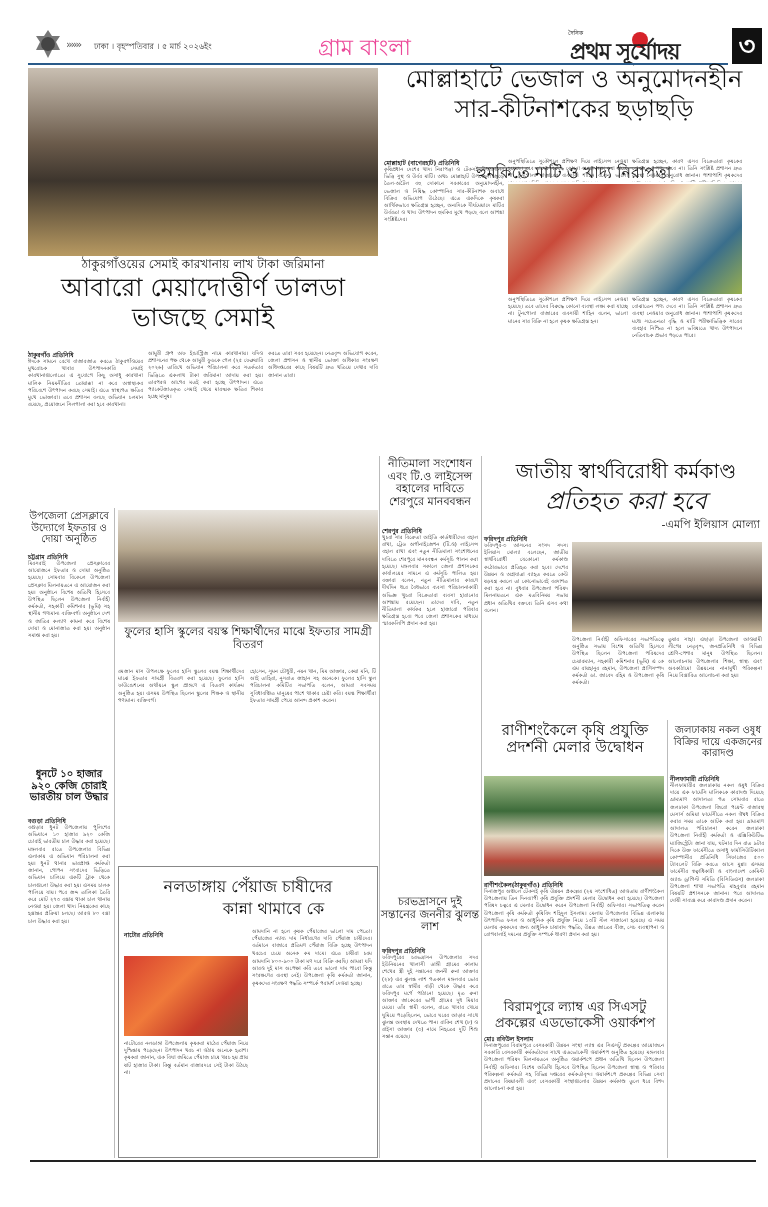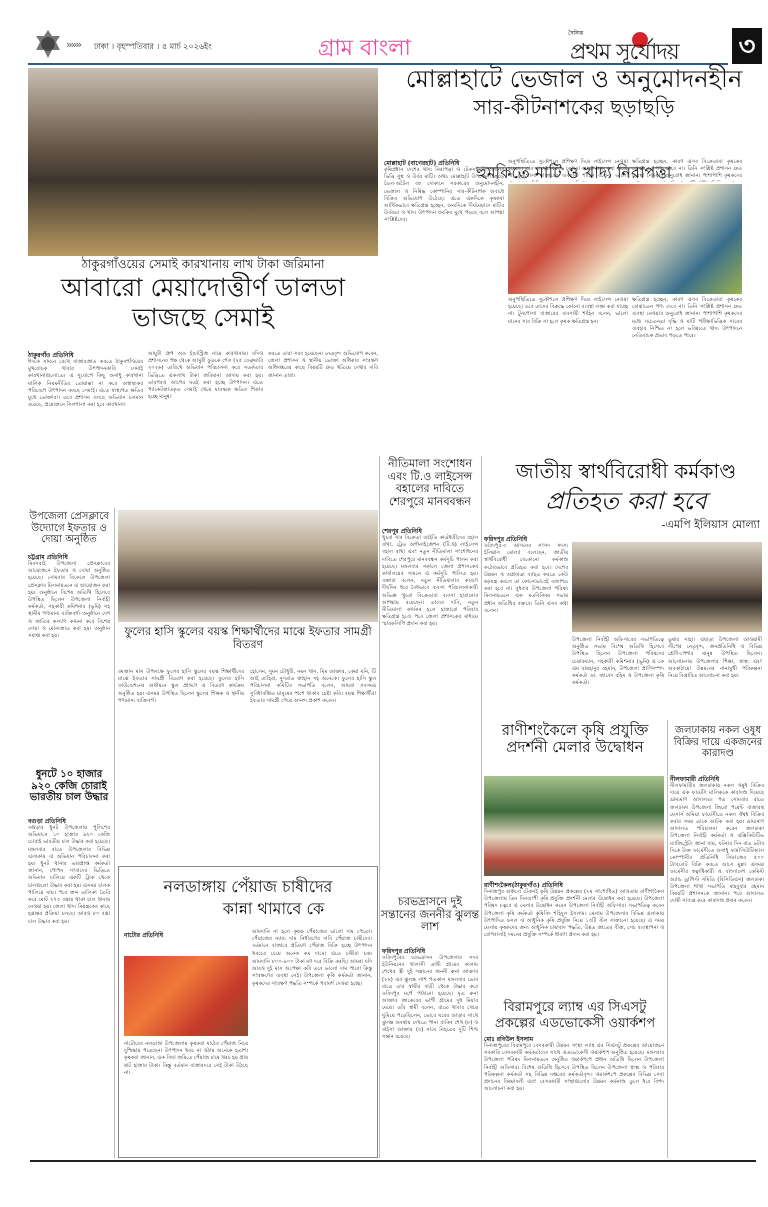--- a/index.html
+++ b/index.html
@@ -6,21 +6,21 @@
   body{width:768px;height:1207px;position:relative;overflow:hidden;font-family:"DejaVu Sans",sans-serif;color:#111;}
   .abs{position:absolute;}
   .masthead{left:28px;top:28px;width:730px;height:34px;}
   .mh-line{position:absolute;left:28px;top:63px;width:700px;height:2px;background:#2a5b8a;}
   .logo-icon{position:absolute;left:6px;top:2px;width:28px;height:28px;}
   .arrows{position:absolute;left:38px;top:10px;font-size:11px;color:#555;letter-spacing:-2px;}
   .dateline{position:absolute;left:66px;top:12px;font-size:8px;color:#333;}
   .section-title{position:absolute;left:290px;top:2px;font-size:22px;color:#ec4899;}
   .brand{position:absolute;left:540px;top:0px;height:34px;width:150px;}
   .brand-small{position:absolute;left:0;top:0;font-size:6px;color:#222;}
-  .brand-name{position:absolute;left:2px;top:6px;font-size:22px;font-weight:normal;color:#222;letter-spacing:-1px;}
+  .brand-name{position:absolute;left:2px;top:6px;font-size:22px;font-weight:bold;color:#222;letter-spacing:-1px;}
   .sun{position:absolute;left:64px;top:4px;width:16px;height:16px;border-radius:50%;background:#d6232a;}
   .page-no{position:absolute;left:704px;top:0;width:30px;height:36px;background:#111;color:#fff;font-size:26px;text-align:center;line-height:36px;font-weight:bold;}
   .photo{background:#8a7a66;overflow:hidden;}
   .ph-inner1{position:absolute;inset:0;background:linear-gradient(180deg,#c9bfb2 0%,#6b5b4b 40%,#3d352d 60%,#b89a62 100%);}
   .ph-inner2{position:absolute;inset:0;background:linear-gradient(135deg,#d8c8a0 0%,#c94a3a 30%,#f2e6c8 55%,#3a6e8c 80%,#9ab04e 100%);}
   .ph-inner3{position:absolute;inset:0;background:linear-gradient(180deg,#e8e4de 0%,#b7a88f 35%,#4a3d35 70%,#d8cfc2 100%);}
   .ph-inner4{position:absolute;inset:0;background:linear-gradient(180deg,#d9d2c4 0%,#7a6a5c 45%,#2f2a26 65%,#c7b69a 100%);}
   .ph-inner5{position:absolute;inset:0;background:linear-gradient(180deg,#a9c38f 0%,#3d6b3a 35%,#e4d8c2 60%,#b84a3c 85%,#6a5a4a 100%);}
   .ph-inner6{position:absolute;inset:0;background:linear-gradient(135deg,#d84030 0%,#f07a3a 40%,#c63a2a 70%,#8a4a30 100%);}
   .hl{text-align:center;color:#111;line-height:1.15;}
@@ -55,21 +55,21 @@
   </div>
 <div class="abs hl" style="left:28px;top:258px;width:350px;font-size:12px;text-align:center;">ঠাকুরগাঁওয়ের সেমাই কারখানায় লাখ টাকা জরিমানা</div>
 <div class="abs hl" style="left:28px;top:274px;width:350px;font-size:25px;">আবারো মেয়াদোত্তীর্ণ ডালডা</div>
 <div class="abs hl" style="left:28px;top:304px;width:350px;font-size:25px;">ভাজছে সেমাই</div>
 <div class="abs byline" style="left:28px;top:350px;">ঠাকুরগাঁও প্রতিনিধি</div>
 <div class="abs body-text" style="left:28px;top:358px;width:115px;height:148px;">ঈদকে সামনে রেখে বাজারজাত করতে ঠাকুরগাঁওয়ের মুখরোচক খাবার উৎপাদনকারি সেমাই কারখানাগুলোতে। এ সুযোগে কিছু অসাধু কারখানা মালিক নিয়মনীতির তোয়াক্কা না করে অস্বাস্থ্যকর পরিবেশে উৎপাদন করছে সেমাই। এতে স্বাস্থ্যগত ক্ষতির মুখে ভোক্তারা। তবে প্রশাসন বলছে অভিযান চলমান রয়েছে, প্রয়োজনে সিলগালা করা হবে কারখানা।</div>
 <div class="abs body-text" style="left:148px;top:350px;width:115px;height:156px;">আমুরী গ্রুপ অফ ইন্ডাস্ট্রিজ নামে কারখানায়। যদিও প্রশাসনের পক্ষ থেকে আমুরী ফুডকে গেল (২৫ ফেব্রুয়ারি ২০২৬) তারিখে অভিযান পরিচালনা করে সতর্কতার ভিত্তিতে একলাখ টাকা জরিমানা আদায় করা হয়। তারপরও আগের মতই করা হচ্ছে উৎপাদন। এতে প্যাকেটজাতকৃত সেমাই খেয়ে মারত্মক ক্ষতির শিকার হচ্ছে মানুষ।</div>
 <div class="abs body-text" style="left:268px;top:350px;width:110px;height:156px;">করতে তারা সরব হয়েছেন। নেত্রবৃন্দ অভিযোগ করেন, জেলা প্রশাসন ও স্থানীয় ভোক্তা অধিকার সংরক্ষণ অধিদপ্তরের কাছে বিষয়টি দ্রুত খতিয়ে দেখার দাবি জানান তারা।</div>
 
 <div class="abs hl" style="left:380px;top:66px;width:388px;font-size:24px;">মোল্লাহাটে ভেজাল ও অনুমোদনহীন</div>
-<div class="abs hl" style="left:380px;top:96px;width:388px;font-size:20px;">সার-কীটনাশকের ছড়াছড়ি</div>
+<div class="abs hl" style="left:380px;top:96px;width:388px;font-size:24px;font-family:Liberation Serif, serif;">সার-কীটনাশকের ছড়াছড়ি</div>
 <div class="abs hl" style="left:380px;top:128px;width:388px;font-size:16px;margin-top:36px;">হুমকিতে মাটি ও খাদ্য নিরাপত্তা</div>
 <div class="abs byline" style="left:384px;top:158px;">মোল্লাহাট (বাগেরহাট) প্রতিনিধি</div>
 <div class="abs body-text" style="left:384px;top:166px;width:120px;height:230px;">কৃষিপ্রধান দেশের খাদ্য নিরাপত্তা ও টেকসই উৎপাদনের ভিত্তি সুস্থ ও উর্বর মাটি। অথচ মোল্লাহাট উপজেলা জুড়ে তৈল-অটৈল বহু দোকানে সরকারের অনুমোদনহীন, ভেজাল ও নিষিদ্ধ কোম্পানির সার-কীটনাশক অবাধে বিক্রির অভিযোগ উঠেছে। এতে একদিকে কৃষকরা আর্থিকভাবে ক্ষতিগ্রস্ত হচ্ছেন, অন্যদিকে দীর্ঘমেয়াদে মাটির উর্বরতা ও খাদ্য উৎপাদন হুমকির মুখে পড়ছে বলে আশঙ্কা সংশ্লিষ্টদের।</div>
 <div class="abs body-text" style="left:508px;top:158px;width:120px;height:24px;">অনুপস্থিতিতে সুকৌশলে প্রশিক্ষণ দিয়ে লাইসেন্স নেওয়া হয়েছে। তবে তাদের বিরুদ্ধে কোনো ব্যবস্থা লক্ষ্য করা যাচ্ছে না। টুনগোলা বাজারের ব্যবসায়ী শাহিন বলেন, ভালো মানের সার বিক্রি না হলে কৃষক ক্ষতিগ্রস্ত হন।</div>
 <div class="abs body-text" style="left:632px;top:158px;width:110px;height:24px;">ক্ষতিগ্রস্ত হচ্ছেন, কারণ এসব বিক্রেতারা কৃষকের বোঝাতেন পণ্য দেবে না। তিনি সংশ্লিষ্ট প্রশাসন দ্রুত ব্যবস্থা নেওয়ার অনুরোধ জানান। পাশাপাশি কৃষকদের মধ্যে সচেতনতা বৃদ্ধি ও মাটি পরীক্ষাভিত্তিক সারের ব্যবহার নিশ্চিত না হলে ভবিষ্যতে খাদ্য উৎপাদনে নেতিবাচক প্রভাব পড়তে পারে।</div>
 <div class="abs photo" style="left:508px;top:184px;width:234px;height:110px;">
     <div class="ph-inner2"></div>
   </div>
 <div class="abs body-text" style="left:508px;top:296px;width:120px;height:104px;">অনুপস্থিতিতে সুকৌশলে প্রশিক্ষণ দিয়ে লাইসেন্স নেওয়া হয়েছে। তবে তাদের বিরুদ্ধে কোনো ব্যবস্থা লক্ষ্য করা যাচ্ছে না। টুনগোলা বাজারের ব্যবসায়ী শাহিন বলেন, ভালো মানের সার বিক্রি না হলে কৃষক ক্ষতিগ্রস্ত হন।</div>
 <div class="abs body-text" style="left:632px;top:296px;width:110px;height:104px;">ক্ষতিগ্রস্ত হচ্ছেন, কারণ এসব বিক্রেতারা কৃষকের বোঝাতেন পণ্য দেবে না। তিনি সংশ্লিষ্ট প্রশাসন দ্রুত ব্যবস্থা নেওয়ার অনুরোধ জানান। পাশাপাশি কৃষকদের মধ্যে সচেতনতা বৃদ্ধি ও মাটি পরীক্ষাভিত্তিক সারের ব্যবহার নিশ্চিত না হলে ভবিষ্যতে খাদ্য উৎপাদনে নেতিবাচক প্রভাব পড়তে পারে।</div>

